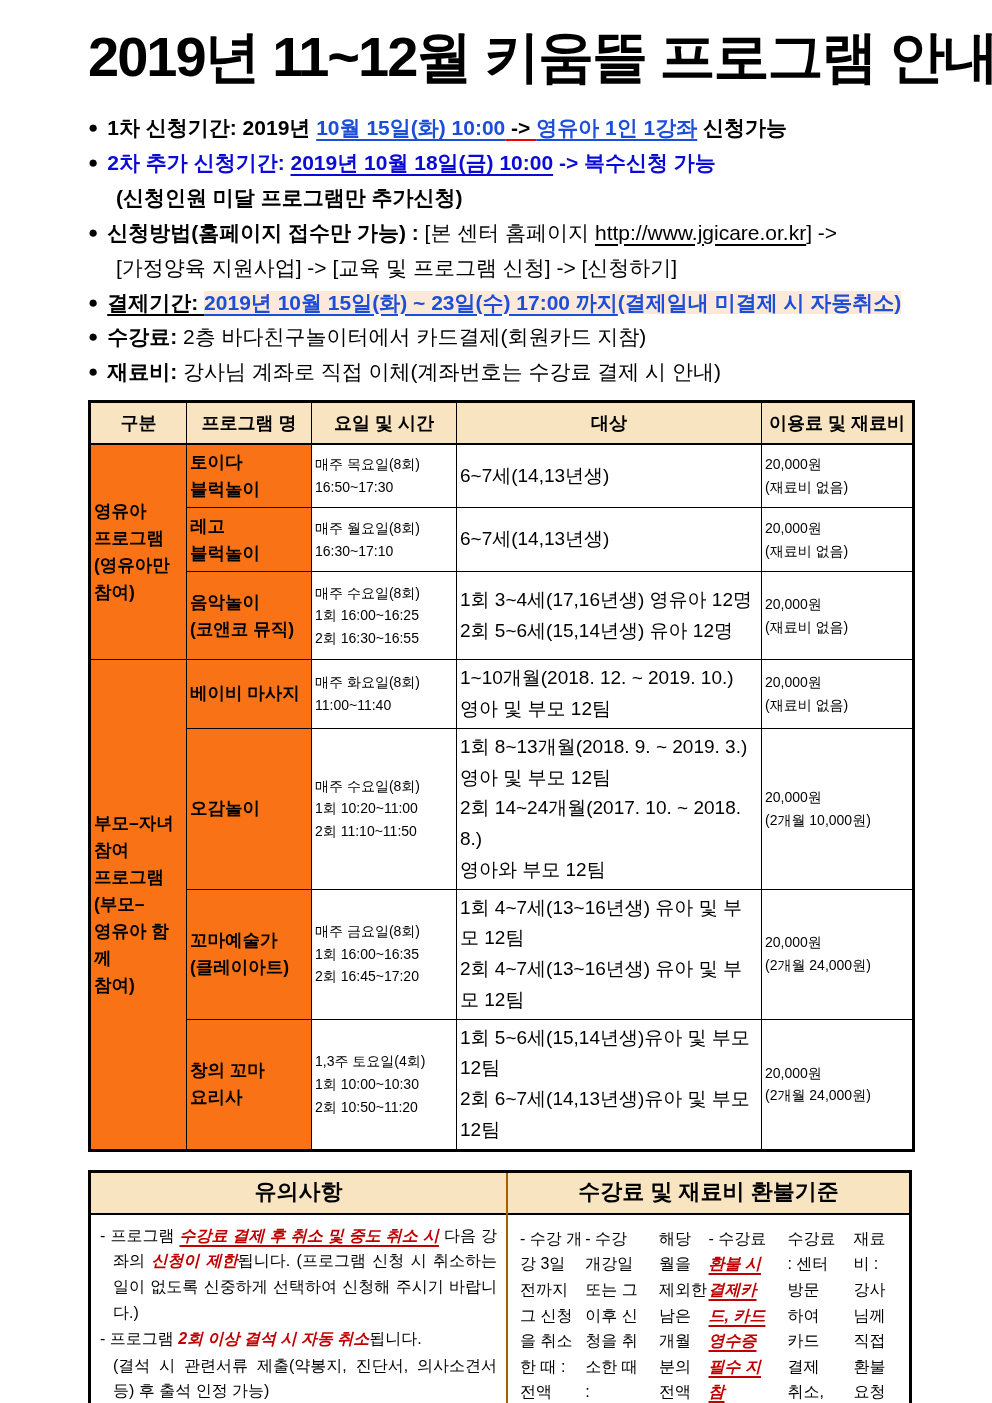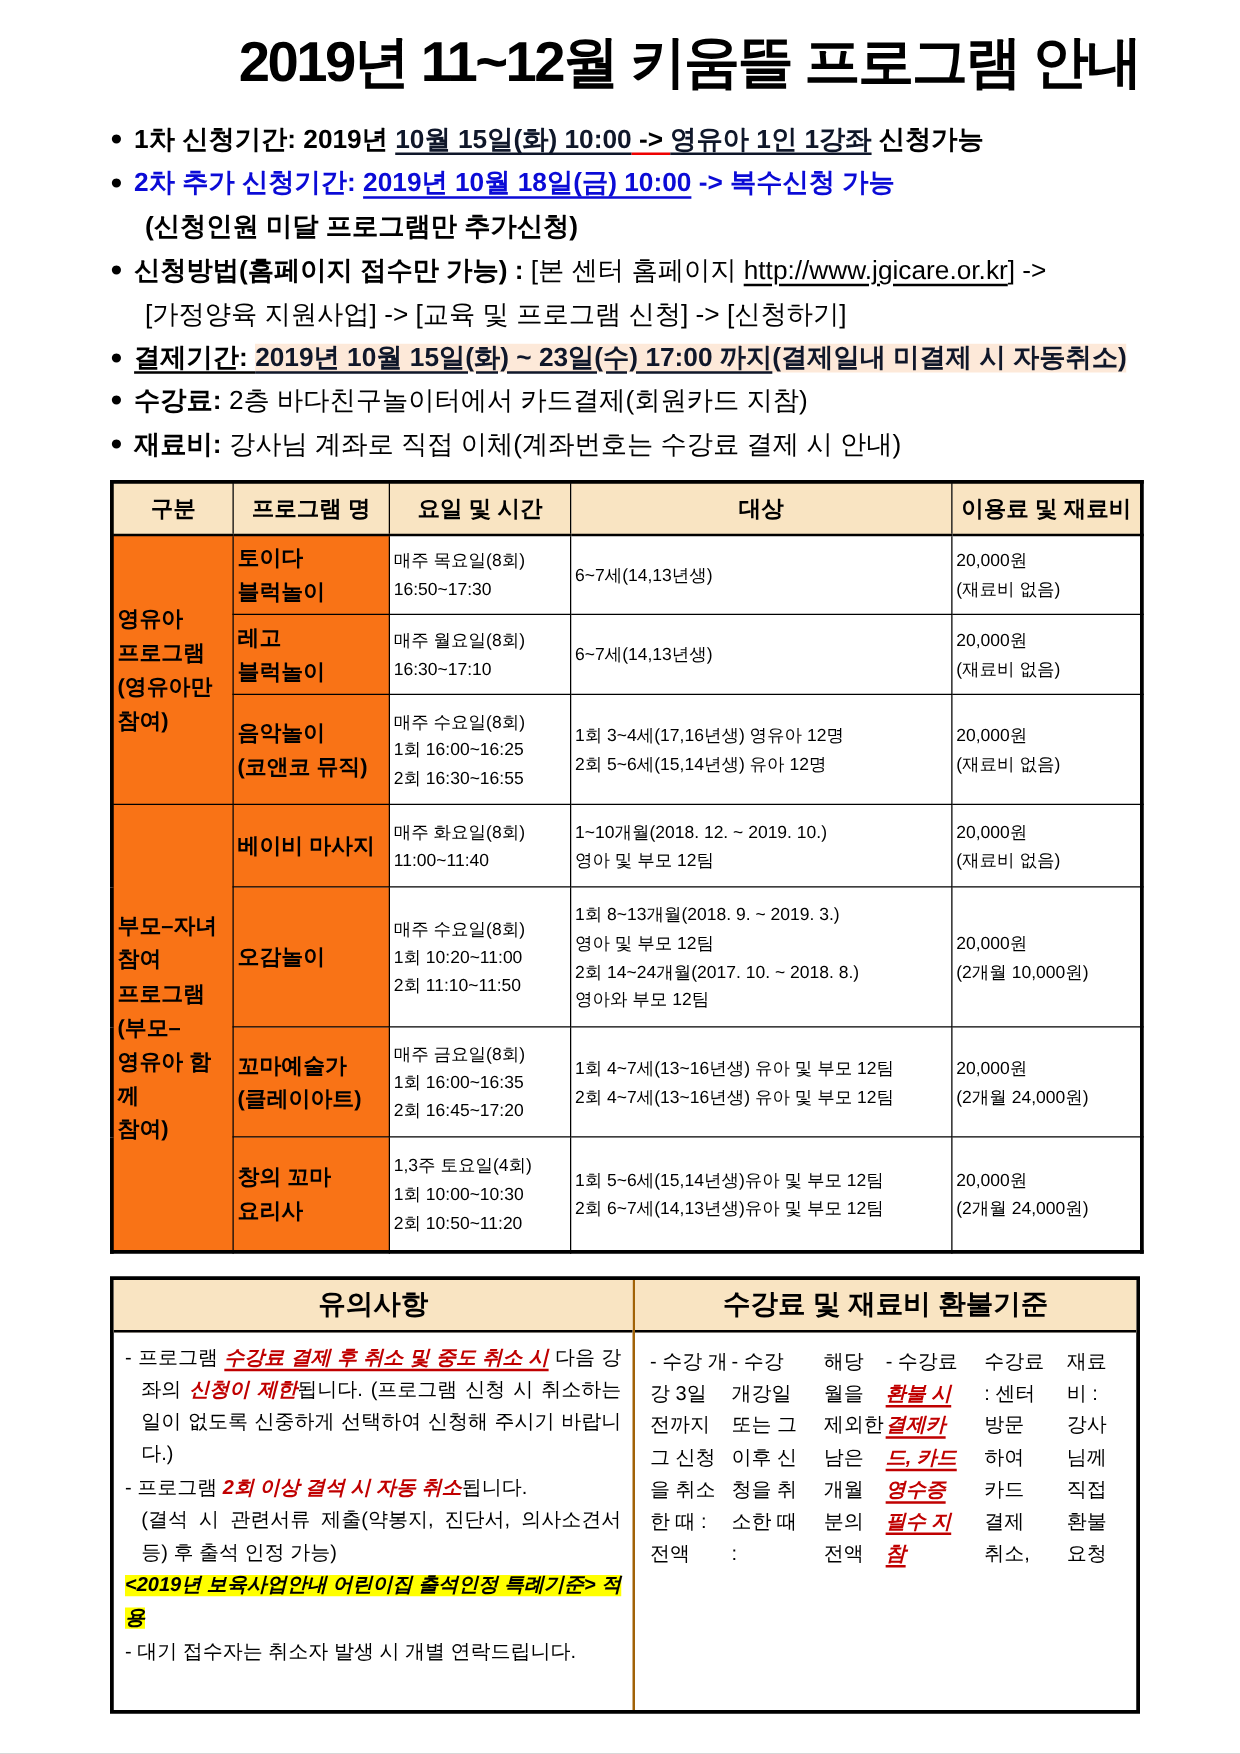--- a/index.html
+++ b/index.html
@@ -1,43 +1,43 @@
 <!DOCTYPE html>
 <html><head>
 <meta charset="utf-8">
 <style>
   * { box-sizing: border-box; }
   body { margin: 0; background: #888; font-family: "Liberation Sans", "DejaVu Sans", sans-serif; color: #000; }
   .page { width: 992px; height: 1403px; margin: 0 auto; background: #fff; padding: 16px 80px 0 88px; overflow: hidden; position: relative; }
 
   
-  .doc-title { font-size: 45px; font-weight: 800; text-align: right; letter-spacing: -2px; margin: 4px 0 16px 0; white-space: nowrap; }
+  .doc-title { font-size: 56px; font-weight: 800; text-align: left; letter-spacing: -2px; margin: 4px 0 16px 0; white-space: nowrap; }
 
   
   .notices { font-size: 21px; line-height: 1.52; }
   .nline { margin: 3px 0; font-weight: 700; }
   .bullet { font-size: 17px; margin-right: 9px; position: relative; top: -2px; }
   .indent { padding-left: 28px; }
   .light { font-weight: 400; }
-  .red  { color: #0f172a; }
+  .red  { color: #1d4ed8; }
   .dred { color: #C00000; }
   .blue { color: #0B0BD6; }
   .bold { font-weight: 700; font-style: italic; }
   .u { text-decoration: underline; text-decoration-thickness: 1.5px; text-underline-offset: 4px; }
   .u-red { text-decoration-color: #EE0000; }
   .hl-peach { background: #FDE9D9; }
   .hl-yellow { background: #FFFF00; }
 
   
   table.prog { border-collapse: collapse; width: 824px; margin-top: 12px; border: 3px solid #000; table-layout: fixed; }
   table.prog th, table.prog td { border: 1.6px solid #000; vertical-align: middle; padding: 3px 3px; }
   table.prog th { background: #F9E4C2; font-size: 18px; font-weight: 700; height: 42px; border-bottom: 2.6px solid #000; }
   td.group, td.pname { background: #f97316; font-weight: 700; font-size: 17.5px; line-height: 1.55; }
   td.c { font-size: 14px; line-height: 1.62; }
-  td.target { font-size: 14px; }
+  td.target { font-size: 19px; }
   .pre { white-space: pre-line; }
   tr.rA { height: 64px; } tr.rB { height: 64px; } tr.rC { height: 88px; }
   tr.rD { height: 66px; } tr.rE { height: 112px; } tr.rF { height: 88px; } tr.rG { height: 92px; }
 
   
   .bottom { display: flex; width: 824px; border: 3px solid #000; margin-top: 18px; height: 350px; }
   .bcol { display: flex; flex-direction: column; }
   .bcol-left  { width: 417px; border-right: 2px solid #a16207; }
   .bcol-right { flex: 1; }
   .bhead { background: #F9E4C2; border-bottom: 2px solid #000; text-align: center; font-size: 22px; font-weight: 700; padding: 4px 0 6px 0; flex: 0 0 auto; }

